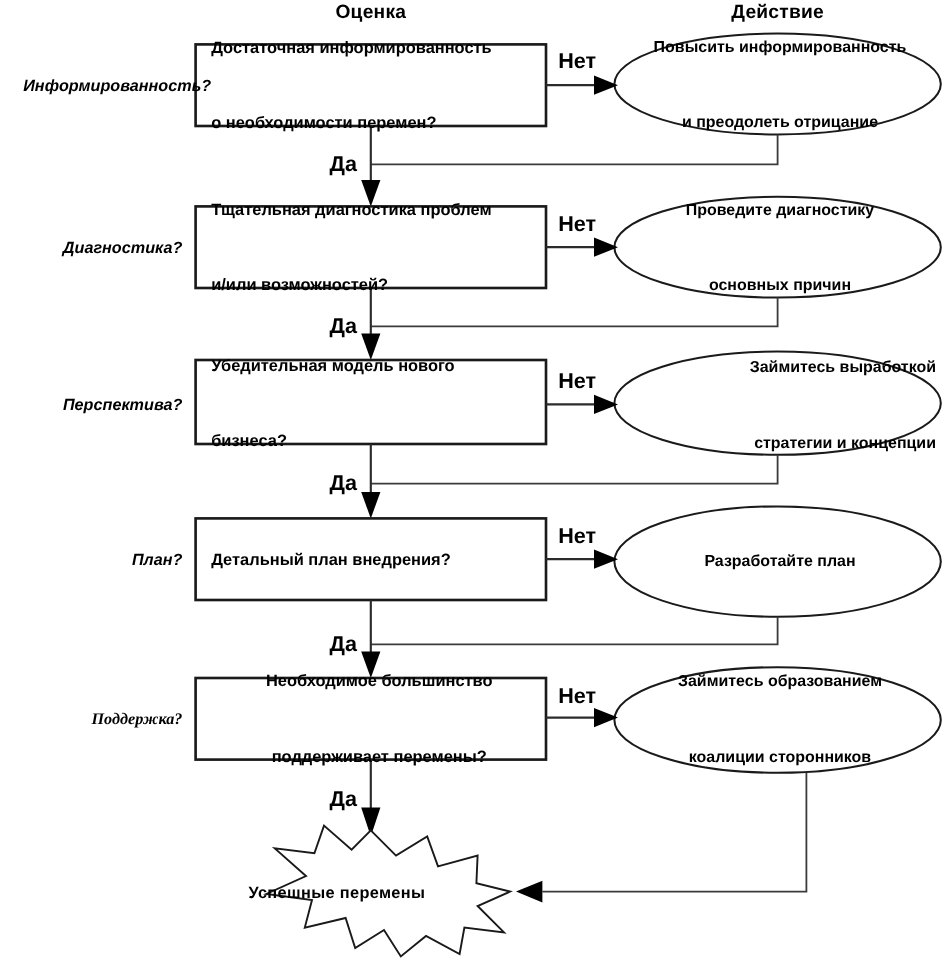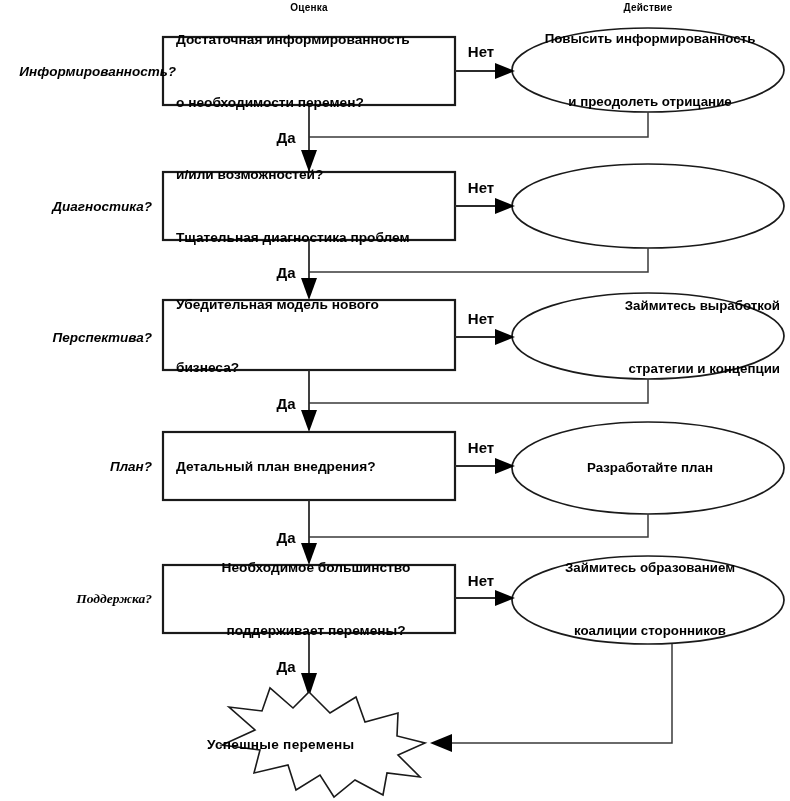--- a/index.html
+++ b/index.html
@@ -49,21 +49,21 @@
   .arrow-head {
     fill: #000000;
     stroke: none;
   }
   .txt {
     position: absolute;
     color: #000000;
     white-space: pre;
   }
   .col-header {
-    font-size: 10px;
+    font-size: 16px;
     font-weight: bold;
     letter-spacing: 0.2px;
     text-align: center;
     transform: translateX(-50%);
   }
   .row-label {
     font-size: 13.5px;
     font-style: italic;
     font-weight: bold;
     text-align: right;
@@ -76,21 +76,21 @@
     transform: translateY(-50%);
   }
   .ellipse-text {
     font-size: 13.3px;
     font-weight: bold;
     line-height: 21px;
     text-align: center;
     transform: translate(-50%, -50%);
   }
   .edge-label {
-    font-size: 15px;
+    font-size: 18px;
     font-weight: bold;
     transform: translate(-50%, -50%);
   }
   .star-text {
     font-size: 13.6px;
     font-weight: bold;
     letter-spacing: 0.3px;
     text-align: left;
     transform: translate(-50%, -50%);
   }
@@ -163,22 +163,26 @@
   </div>
   <div class="txt ellipse-text" style="left:650px; top:70px; width:260px;">
     <div>Повысить информированность</div>
     <div>и преодолеть отрицание</div>
   </div>
   <div class="txt edge-label" style="left:481px; top:51px;">Нет</div>
   <div class="txt edge-label" style="left:286px; top:137px;">Да</div>
 
   <div class="txt row-label" style="left:0px; width:152px; top:206px;">Диагностика?</div>
   <div class="txt box-text" style="left:176px; top:206px; width:280px;">
+    <div>Тщательная диагностика проблем</div>
     <div>и/или возможностей?</div>
-    <div>Тщательная диагностика проблем</div>
+  </div>
+  <div class="txt ellipse-text" style="left:650px; top:206px; width:260px;">
+    <div>Проведите диагностику</div>
+    <div>основных причин</div>
   </div>
   <div class="txt edge-label" style="left:481px; top:187px;">Нет</div>
   <div class="txt edge-label" style="left:286px; top:272px;">Да</div>
 
   <div class="txt row-label" style="left:0px; width:152px; top:337px;">Перспектива?</div>
   <div class="txt box-text" style="left:160px; top:336px; width:280px;margin-left:16px;">
     <div>Убедительная модель нового</div>
     <div>бизнеса?</div>
   </div>
   <div class="txt ellipse-text" style="left:650px; top:337px; width:260px;text-align:right;">

